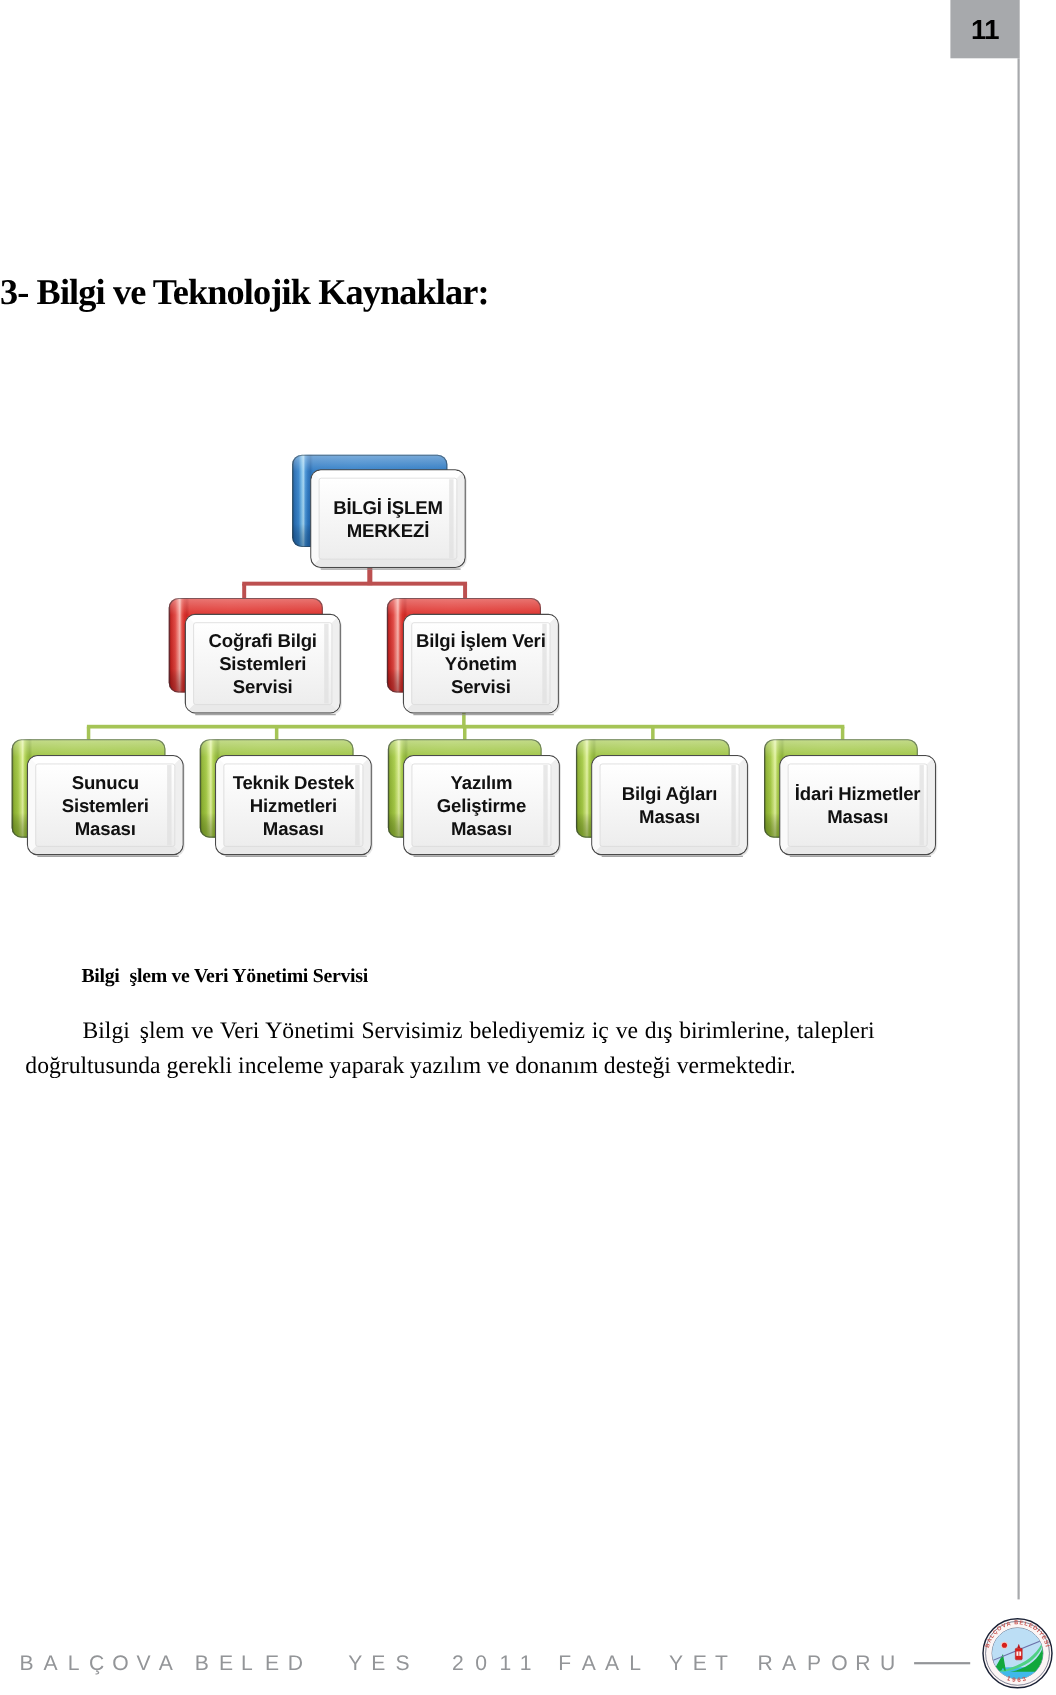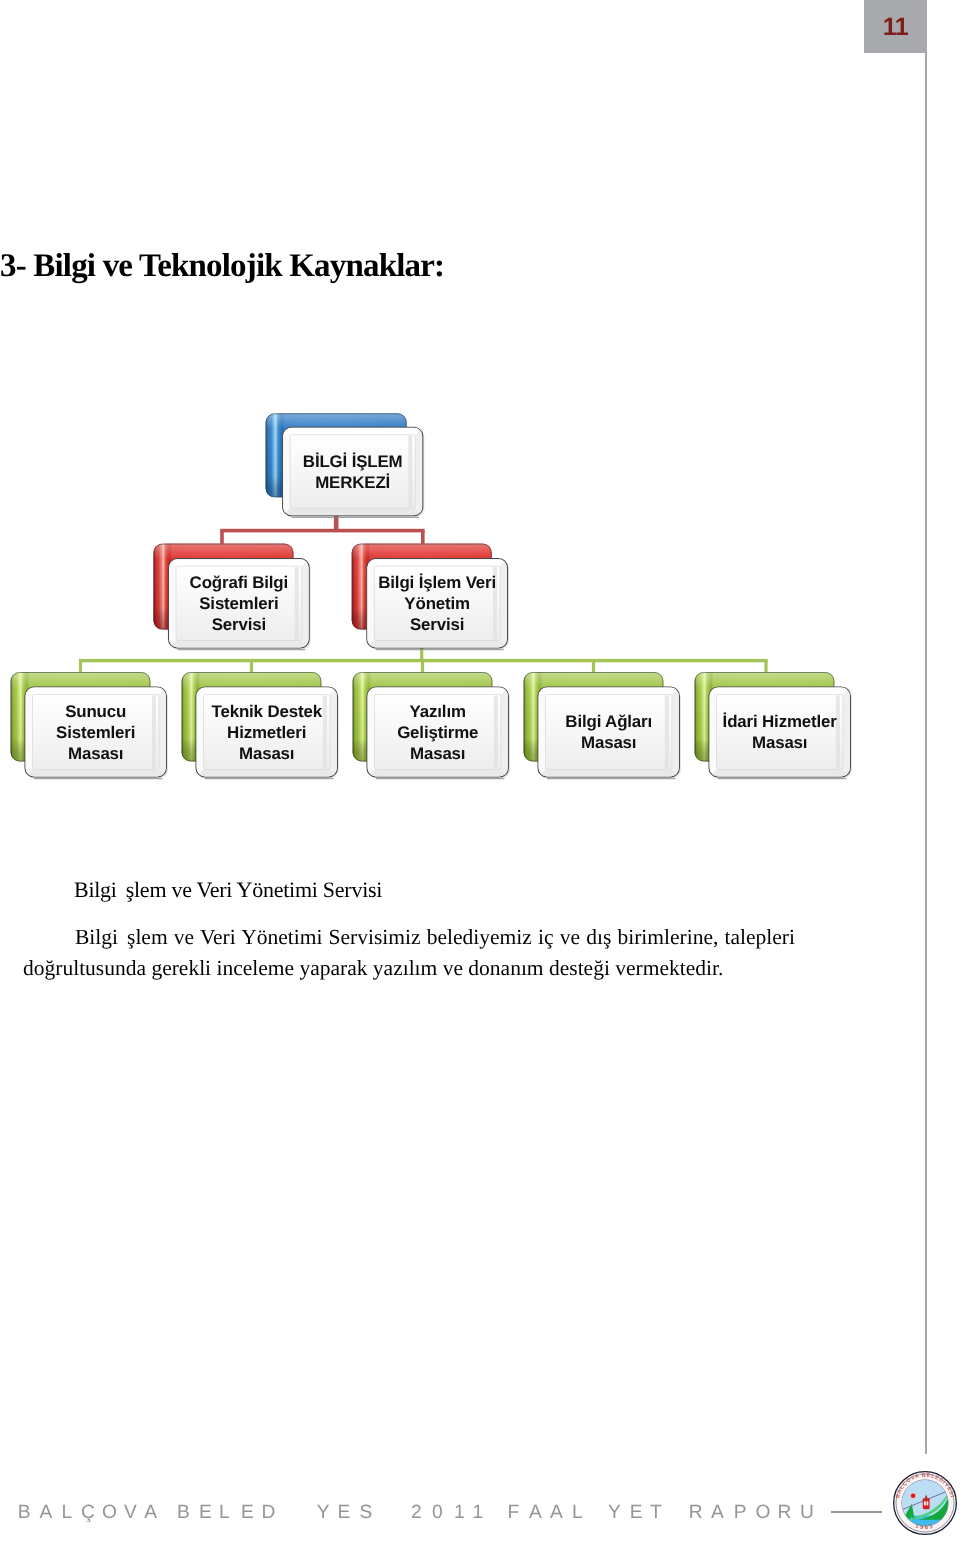--- a/index.html
+++ b/index.html
@@ -4,28 +4,28 @@
 <style>
   html,body{margin:0;padding:0;}
   body{width:960px;height:1541px;background:#fff;position:relative;overflow:hidden;
        font-family:"Liberation Serif",serif;
        -webkit-font-smoothing:antialiased;text-rendering:geometricPrecision;}
   svg text{-webkit-font-smoothing:antialiased;}
   .page{position:absolute;inset:0;}
   
   #page-badge{position:absolute;left:864px;top:0;width:63px;height:53px;background:#a7a9ac;}
   #page-badge span{position:absolute;left:0;right:0;top:13px;text-align:center;
-      color:#7f1d1d;font-family:"Liberation Sans",sans-serif;font-size:25px;font-weight:700;letter-spacing:-0.5px;}
+      color:#000000;font-family:"Liberation Sans",sans-serif;font-size:25px;font-weight:700;letter-spacing:-0.5px;}
   #rule-vert{position:absolute;left:925px;top:53px;width:2px;height:1401px;background:#a7a9ac;}
   
   #page-title{position:absolute;left:0;top:249px;margin:0;font-size:33px;font-weight:700;color:#000;letter-spacing:-0.82px;line-height:34px;white-space:nowrap;}
   
   #orgchart{position:absolute;left:0px;top:400px;width:960px;height:420px;display:block;}
   
-  #section-heading{position:absolute;left:74px;top:877px;font-size:22px;letter-spacing:-0.26px;font-weight:400;color:#000;white-space:nowrap;}
+  #section-heading{position:absolute;left:74px;top:877px;font-size:18px;letter-spacing:-0.26px;font-weight:700;color:#000;white-space:nowrap;}
   #body-paragraph{position:absolute;left:23px;top:922px;margin:0;width:772px;font-size:21.5px;line-height:31px;color:#000;text-align:justify;text-indent:52px;}
   
   #footer{position:absolute;left:0;top:0;width:960px;height:1541px;}
   #footer-text{position:absolute;left:17px;top:1502px;height:22px;font-family:"Liberation Sans",sans-serif;
       font-size:19.2px;color:#939598;white-space:nowrap;}
   #footer-text .fl{position:absolute;top:0;display:inline-block;}
   .wgap{display:inline-block;width:9px;}
   #footer-rule{position:absolute;left:831px;top:1511px;width:51px;height:2px;background:#939598;}
   #footer-logo{position:absolute;left:892px;top:1470px;width:66px;height:66px;}
 </style>

